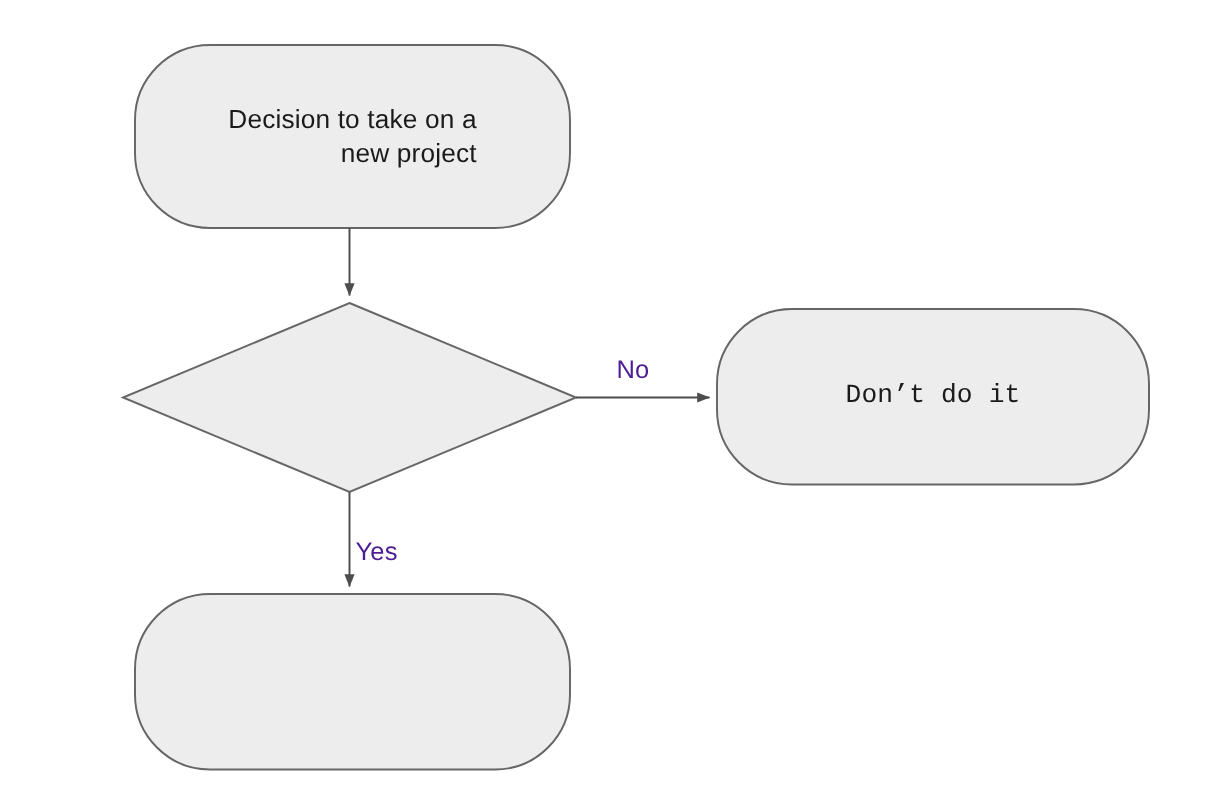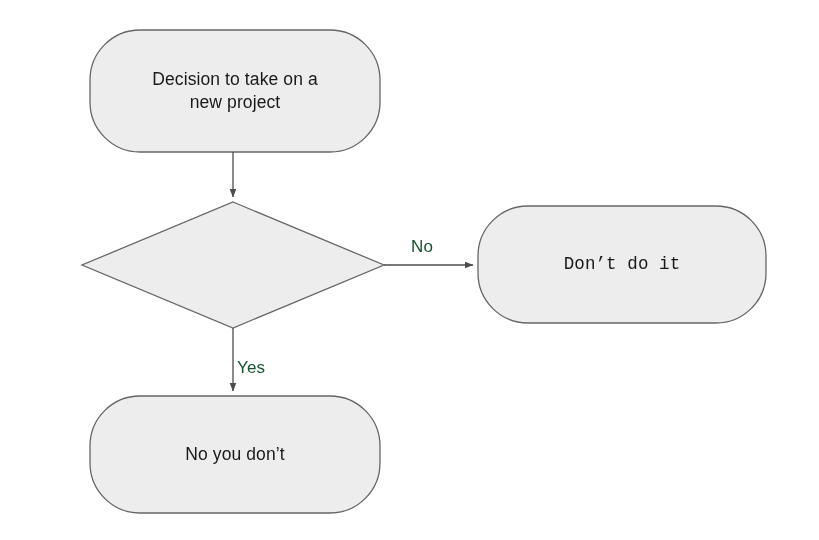--- a/index.html
+++ b/index.html
@@ -24,31 +24,31 @@
     left: 0;
     top: 0;
     width: 819px;
     height: 540px;
   }
   .node-label {
     position: absolute;
     display: flex;
     align-items: center;
     justify-content: center;
-    text-align: center;
+    text-align: right;
     color: #1a1a1a;
     font-size: 17.5px;
     line-height: 23px;
     white-space: pre-line;
     pointer-events: none;
     letter-spacing: 0.1px;
   }
   .edge-label {
     position: absolute;
-    color: #14532d;
+    color: #4c1d95;
     font-size: 17px;
     line-height: 20px;
     white-space: nowrap;
     letter-spacing: 0.1px;
   }
   
   #label-start  { left: 90px;  top: 30px;  width: 290px; height: 122px; }
   #label-decision { left: 82px; top: 202px; width: 302px; height: 126px; }
   #label-no-branch { left: 478px; top: 206px; width: 288px; height: 117px; font-family: Liberation Mono, monospace; }
   #label-yes-branch { left: 90px; top: 396px; width: 290px; height: 117px; }
@@ -82,19 +82,18 @@
 
     <line x1="233" y1="328" x2="233" y2="391" stroke="#4d4d4d" stroke-width="1.3" marker-end="url(#arrowhead)"></line>
   </svg>
 
   <div id="label-start" class="node-label">Decision to take on a
 new project</div>
 
 
   <div id="label-no-branch" class="node-label">Don’t do it</div>
 
-  <div id="label-yes-branch" class="node-label">No you don’t</div>
 
   <div id="label-edge-no" class="edge-label">No</div>
 
   <div id="label-edge-yes" class="edge-label">Yes</div>
 
 </div>
 
 </body></html>

